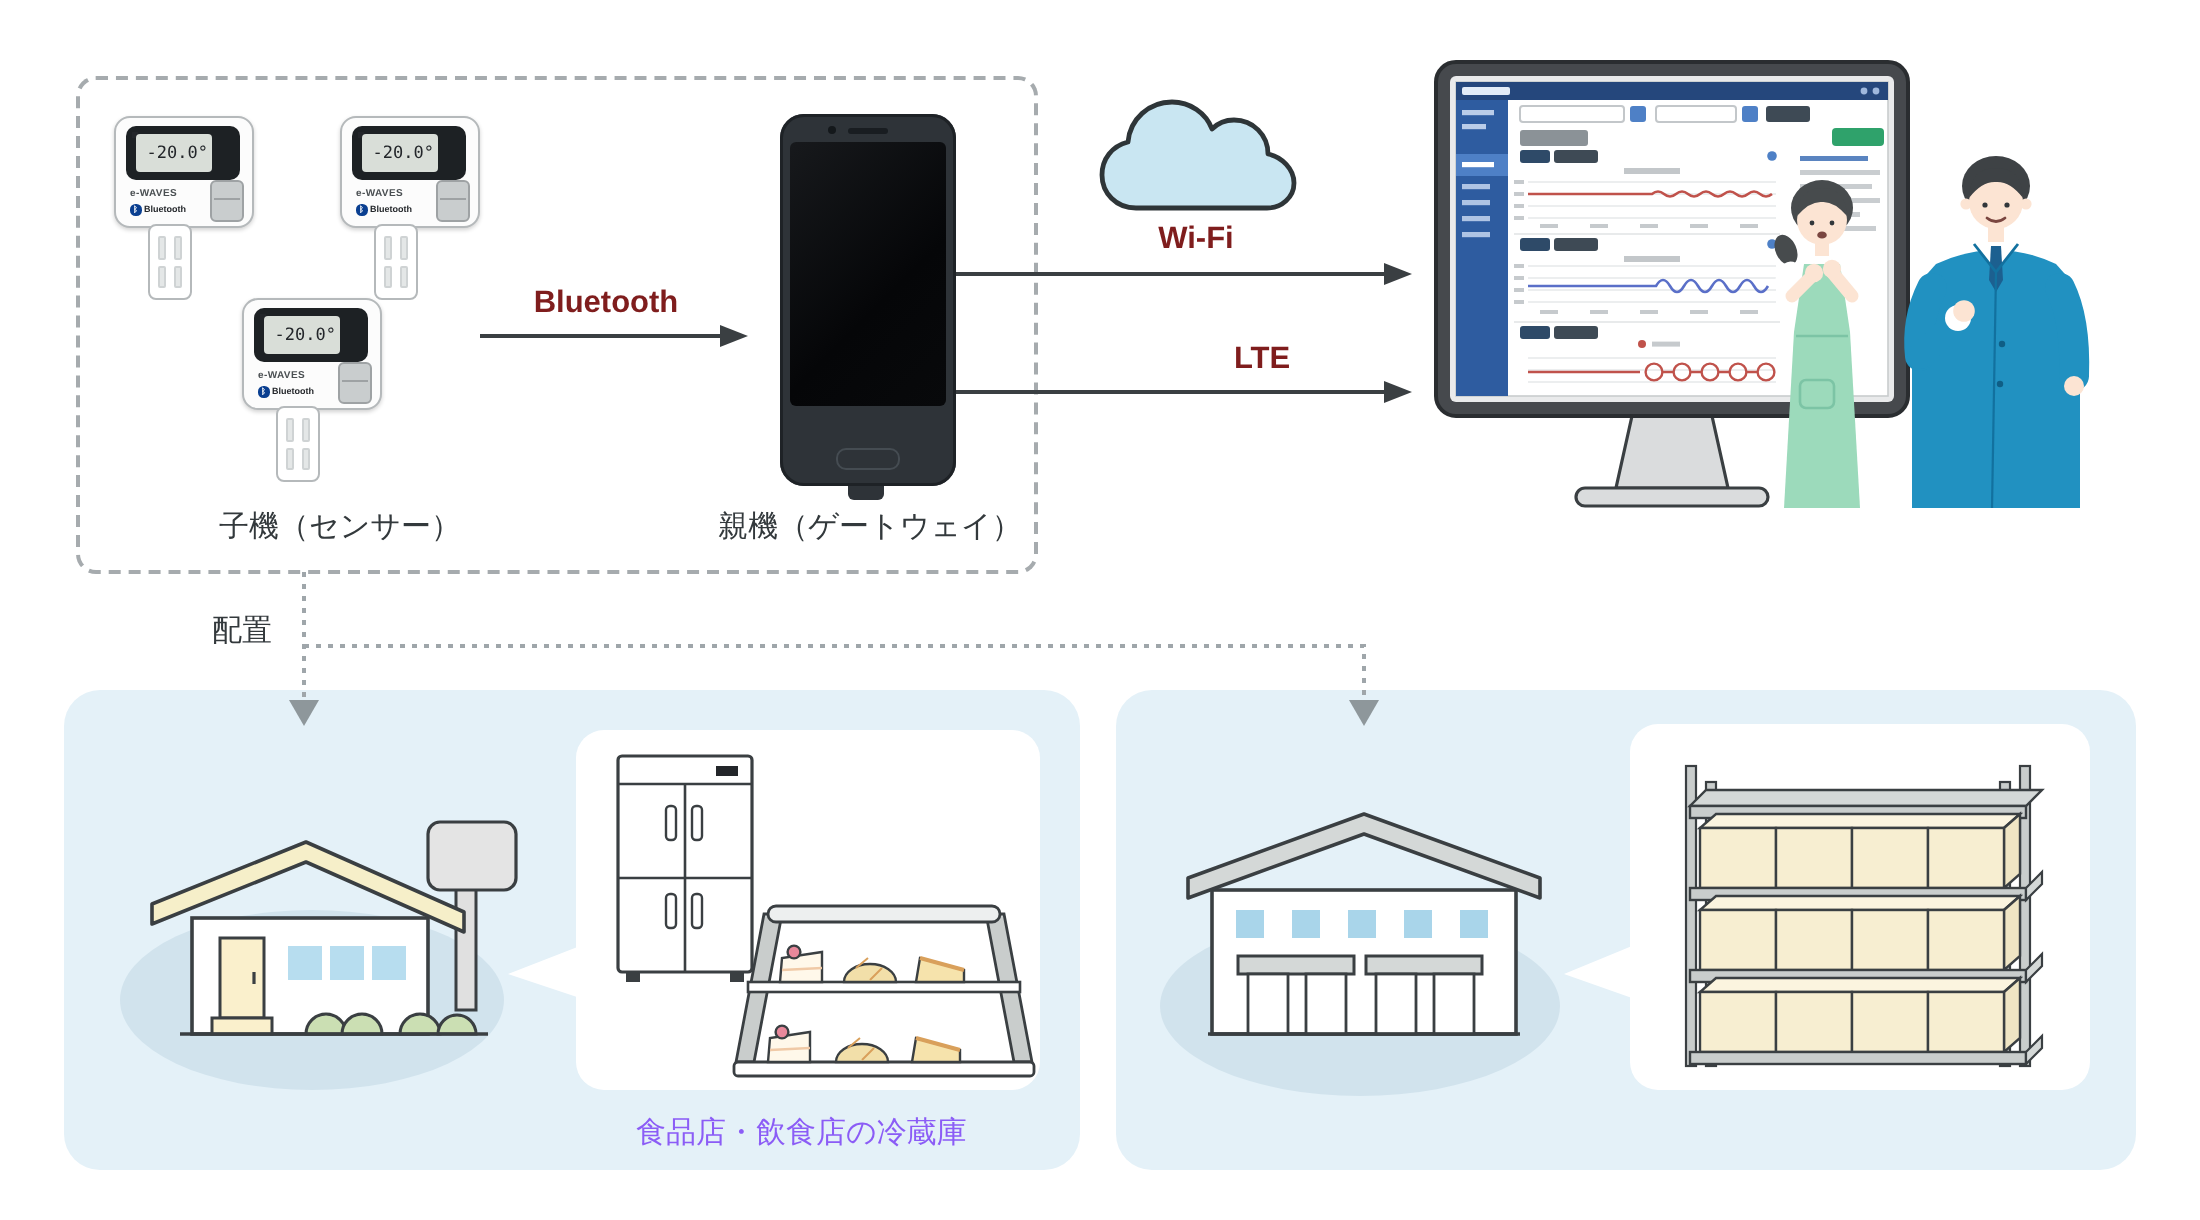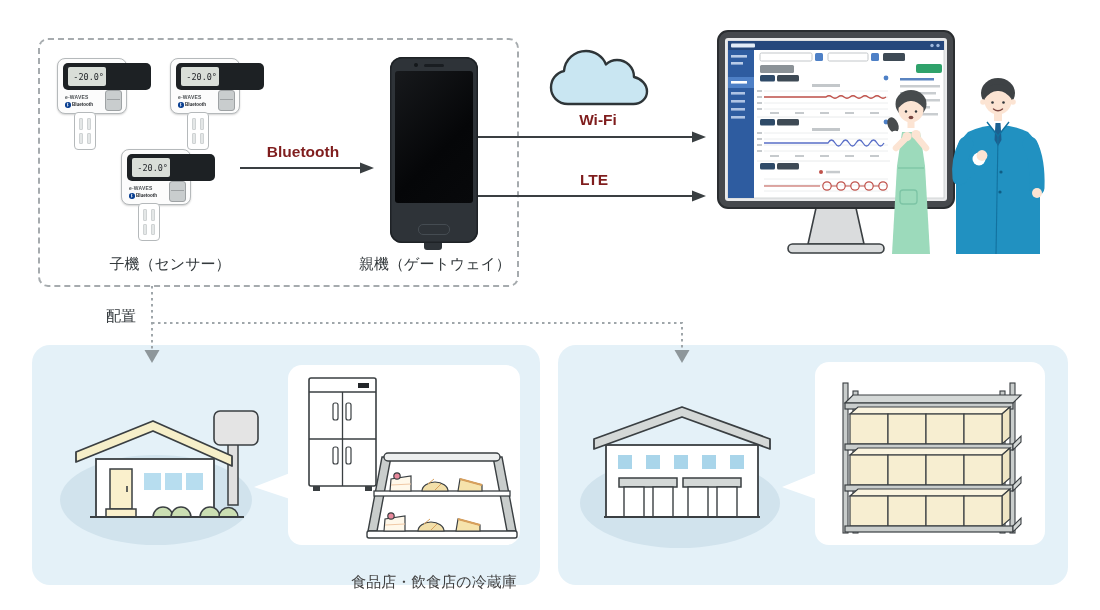--- a/index.html
+++ b/index.html
@@ -10,21 +10,21 @@
   .lbl.bold{font-weight:bold;color:#7f1d1d;font-size:15.5px;}
 
   
   .group-box{position:absolute;left:38px;top:38px;width:477px;height:245px;
     border:2px dashed #a6abae;border-radius:10px;}
 
   
   .sensor{position:absolute;width:68px;height:94px;}
   .sensor-body{position:absolute;left:0;top:0;width:68px;height:54px;background:#fcfcfc;
     border:1px solid #b5b9bb;border-radius:8px;box-shadow:0 1px 2px rgba(0,0,0,.18);}
-  .sensor-screen{position:absolute;left:5px;top:4px;width:57px;height:27px;background:#1d2124;border-radius:5px;padding-left:31px;}
+  .sensor-screen{position:absolute;left:5px;top:4px;width:57px;height:27px;background:#1d2124;border-radius:5px;}
   .sensor-lcd{position:absolute;left:5px;top:4px;width:38px;height:19px;background:#d9ded8;border-radius:2px;
     font-family:"DejaVu Sans Mono","Liberation Mono",monospace;font-size:8.5px;color:#23262a;
     display:flex;align-items:center;justify-content:flex-end;padding-right:2px;box-sizing:border-box;}
   .lcd-dot{position:absolute;left:3px;top:3px;width:2.5px;height:2.5px;background:#23262a;}
   .sensor-brand{position:absolute;left:7px;top:35px;font-size:5px;font-weight:bold;color:#4a4f52;letter-spacing:.2px;}
   .sensor-bt{position:absolute;left:7px;top:43px;display:flex;align-items:center;gap:1.5px;
     font-size:4.5px;font-weight:bold;color:#23262a;}
   .bt-mark{display:inline-block;width:5.5px;height:5.5px;border-radius:50%;background:#0a3f91;color:#fff;
     font-size:4px;line-height:5.5px;text-align:center;}
   .sensor-btn{position:absolute;right:4px;top:31px;width:15px;height:19px;background:#c9cdce;
@@ -42,21 +42,21 @@
   .phone-cam{position:absolute;left:24px;top:6px;width:4px;height:4px;border-radius:50%;background:#14181b;}
   .phone-speaker{position:absolute;left:34px;top:6.5px;width:20px;height:3px;border-radius:2px;background:#191d21;}
   .phone-screen{position:absolute;left:5px;top:14px;width:78px;height:132px;border-radius:3px;
     background:linear-gradient(135deg,#17191c 0%,#050608 60%,#08090b 100%);}
   .phone-btn{position:absolute;left:28px;bottom:8px;width:30px;height:9px;border:1.5px solid #454c52;border-radius:5px;}
   .phone-tab{position:absolute;left:34px;top:186px;width:18px;height:7px;background:#2e3338;border-radius:0 0 3px 3px;}
 
   
   .site-panel{position:absolute;top:345px;height:240px;background:#e4f1f8;border-radius:18px;}
   .site-panel svg{position:absolute;left:0;top:0;}
-  .site-label{position:absolute;font-size:15px;color:#404040;text-align:center;white-space:nowrap;margin-top:16px;}
+  .site-label{position:absolute;font-size:15px;color:#8b5cf6;white-space:nowrap;}
 
   .connectors{position:absolute;left:0;top:0;pointer-events:none;z-index:6;}
   .cloud-wrap{z-index:2;}
 </style>
 </head>
 <body>
 
 <div class="stage">
 
   <div class="group-box"></div>
@@ -295,21 +295,21 @@
       <circle cx="337" cy="171" r="5" fill="#fce4d3"></circle>
       <circle cx="301" cy="150" r="1.6" fill="#0f5e86"></circle>
         <circle cx="300" cy="170" r="1.6" fill="#0f5e86"></circle>
     </g>
   </svg>
 
   <div class="lbl" style="left:95px;top:254px;width:150px">子機（センサー）</div>
   <div class="lbl" style="left:355px;top:254px;width:160px">親機（ゲートウェイ）</div>
   <div class="lbl bold" style="left:253px;top:142px;width:100px">Bluetooth</div>
   <div class="lbl bold" style="left:558px;top:110px;width:80px">Wi-Fi</div>
-  <div class="lbl bold" style="left:554px;top:170px;width:80px">LTE</div>
+  <div class="lbl bold" style="left:591px;top:170px;width:80px">LTE</div>
   <div class="lbl" style="left:98px;top:306px;width:46px">配置</div>
 
   <div class="site-panel" style="left:32px;width:508px">
     <svg width="508" height="240" viewBox="0 0 508 240">
       <ellipse cx="124" cy="155" rx="96" ry="45" fill="#d1e3ed"></ellipse>
       <g>
         <rect x="196" y="98" width="10" height="62" fill="#e0e0e0" stroke="#3a3f42" stroke-width="1.5"></rect>
         <rect x="182" y="66" width="44" height="34" rx="6" fill="#e4e4e4" stroke="#3a3f42" stroke-width="1.6"></rect>
       </g>
       <g>

